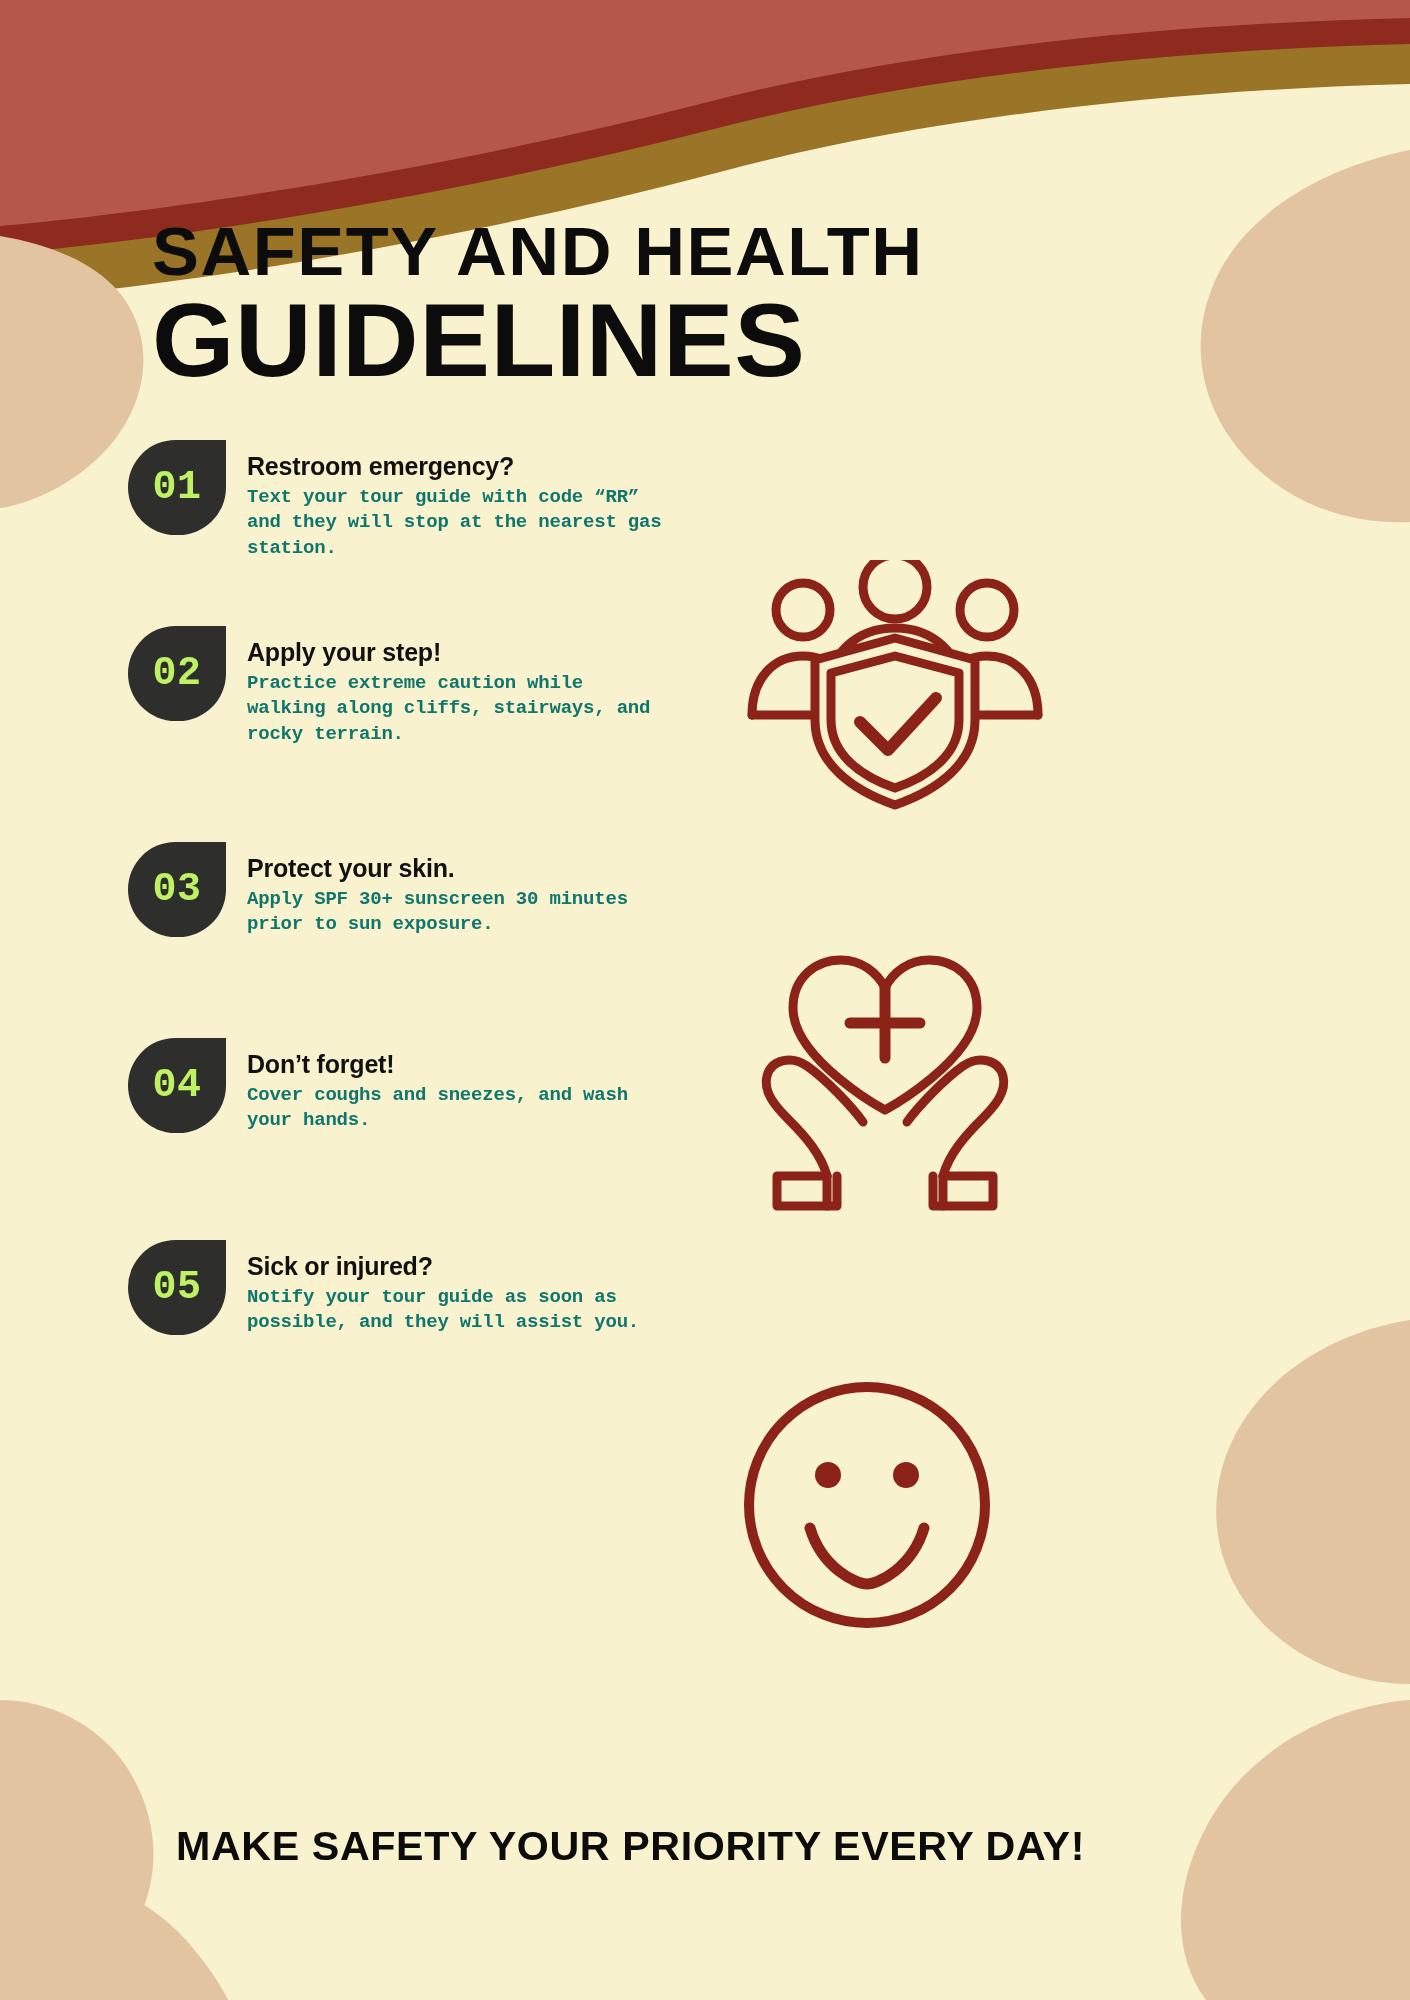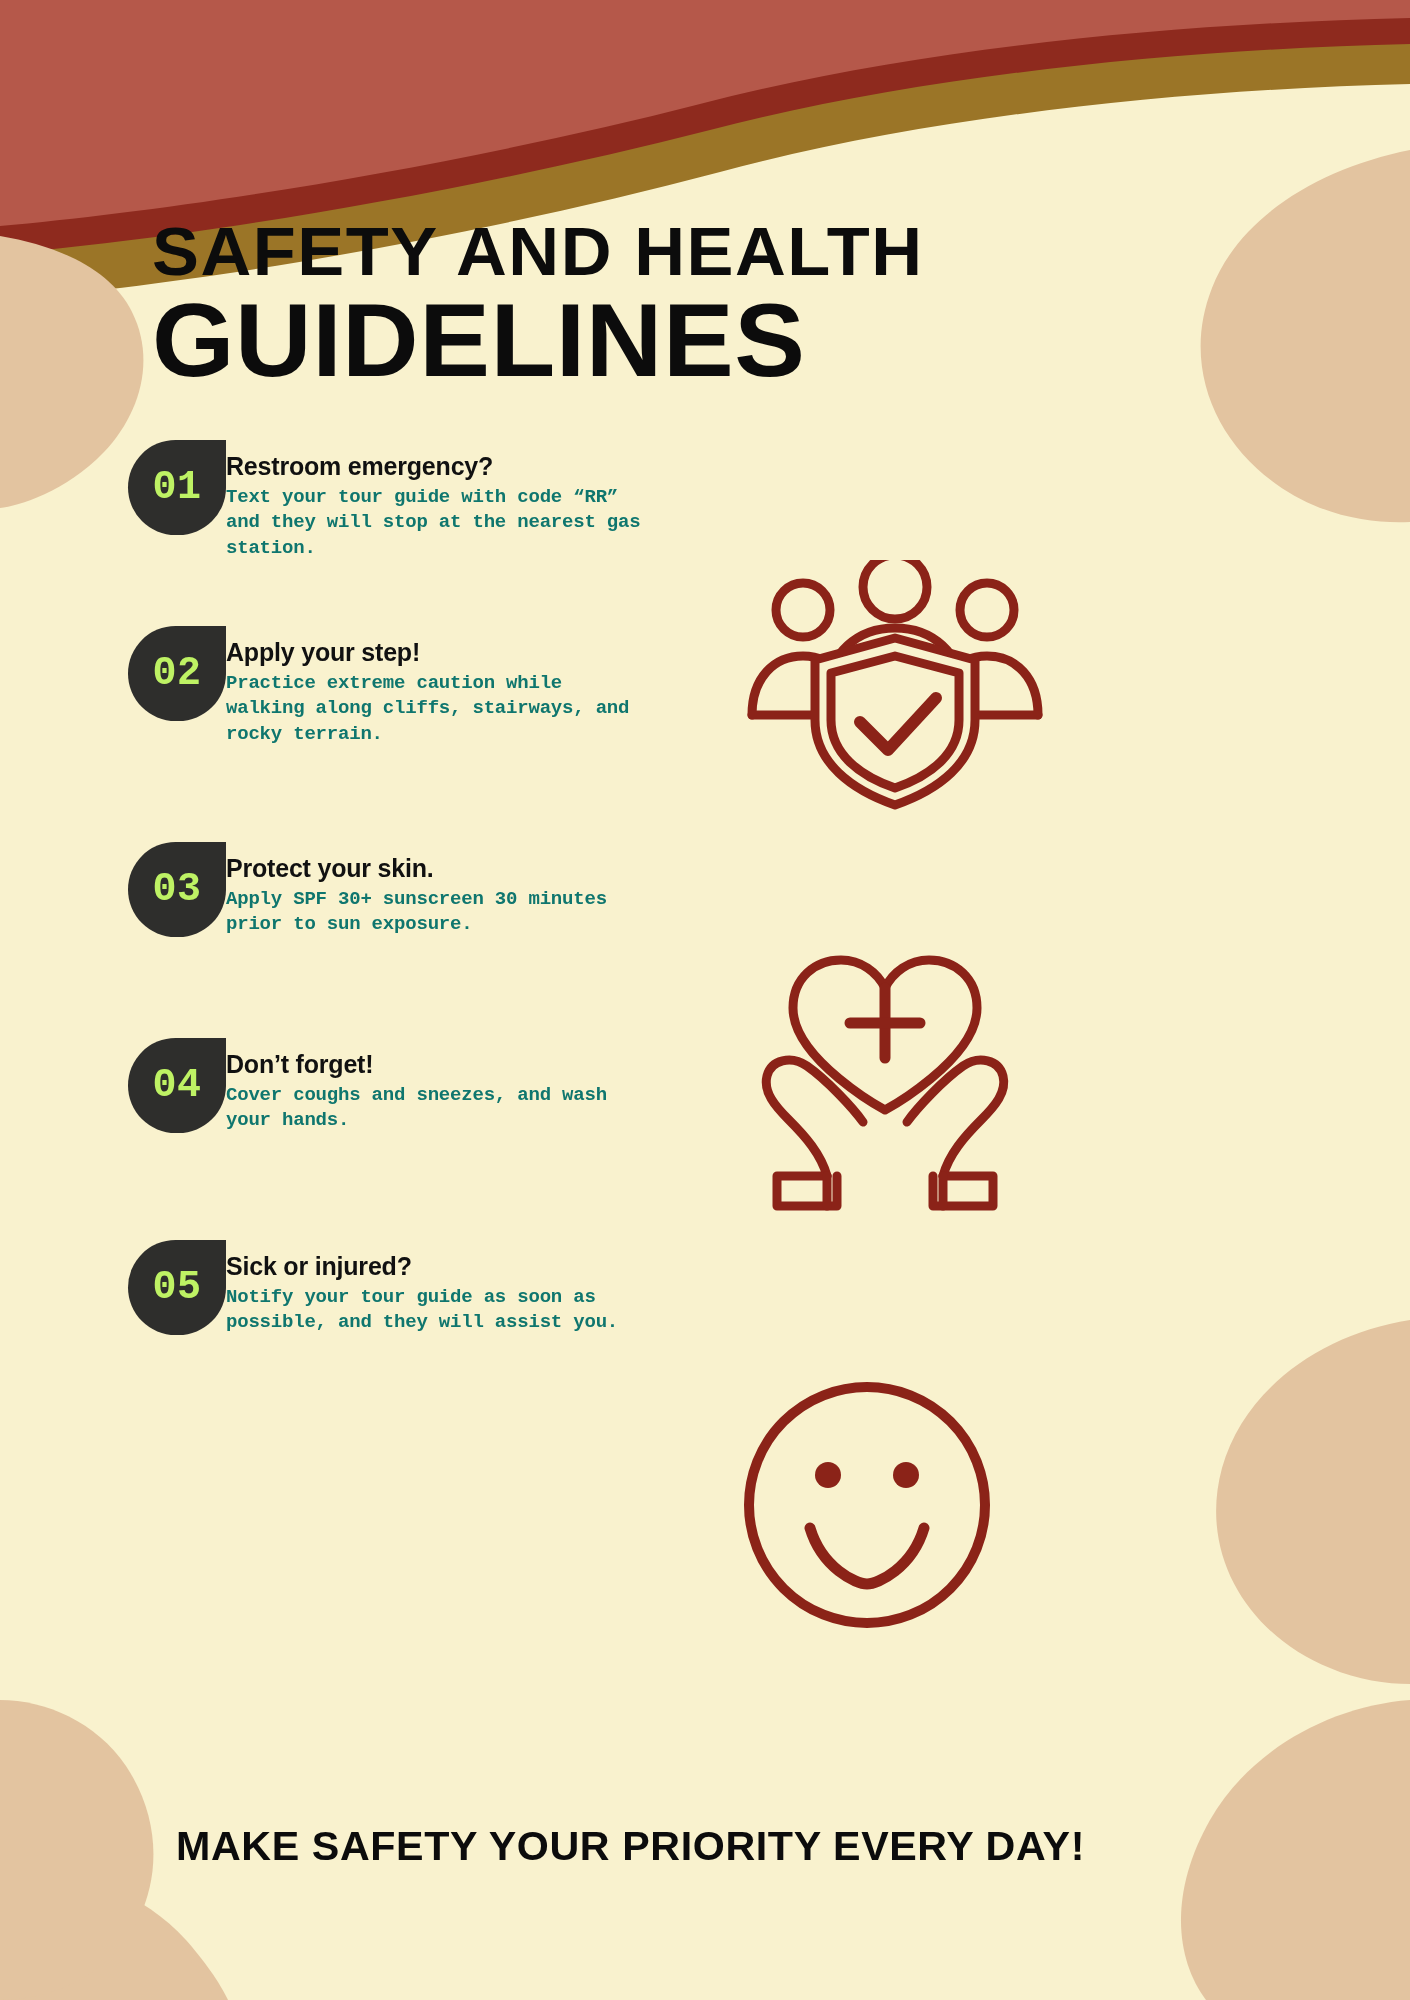--- a/index.html
+++ b/index.html
@@ -82,20 +82,21 @@
     display:flex;
     align-items:center;
     justify-content:center;
     color:#bef264;
     font-family:Liberation Mono, monospace;
     font-weight:bold;
     font-size:40px;
     letter-spacing:0.5px;
   }
   .item-text {
+    margin-left:21px;
     padding-top:10px;
     max-width:420px;
   }
   .item-heading {
     font-family:"Liberation Sans", sans-serif;
     font-weight:bold;
     font-size:25px;
     color:#111111;
     line-height:1.28;
     letter-spacing:-0.2px;

